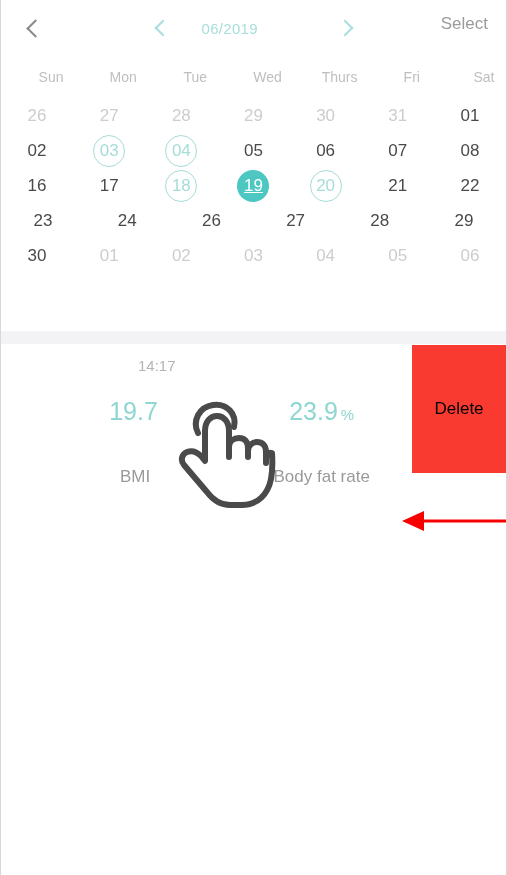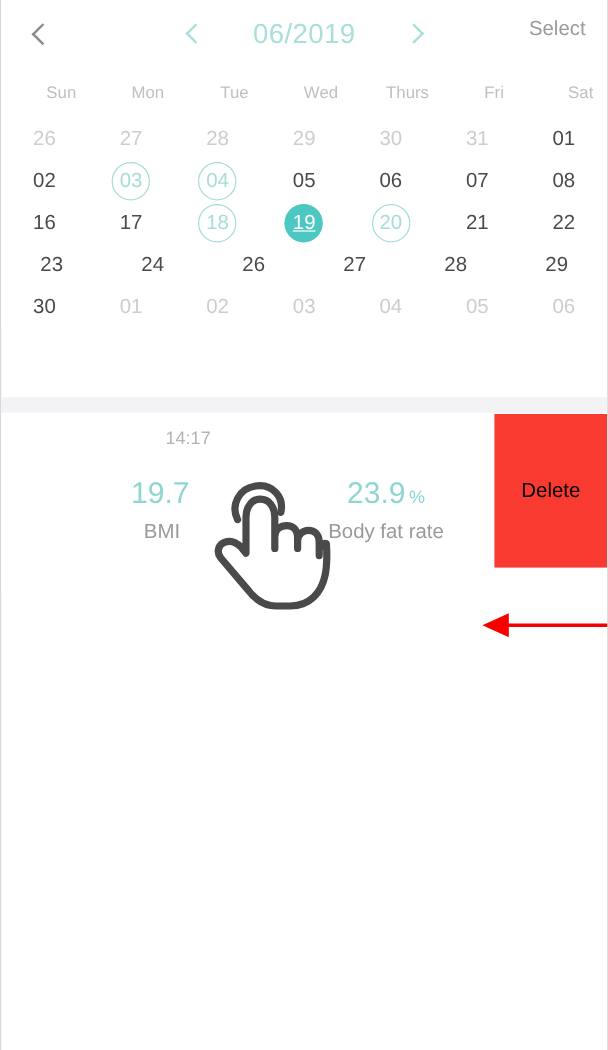--- a/index.html
+++ b/index.html
@@ -61,25 +61,25 @@
     display: flex;
     align-items: center;
     justify-content: center;
     gap: 26px;
   }
   .nav-arrow {
     width: 26px; height: 30px;
     display: flex; align-items: center; justify-content: center;
   }
   .month-label {
-    font-size: 23px;
+    font-size: 15px;
     color: #a8dedb;
     letter-spacing: 0.3px;
     min-width: 104px;
-    text-align: center;
+    text-align: left;
   }
   .select-btn {
     position: absolute;
     right: 18px; top: 14px;
     font-size: 17px;
     color: #9b9b9b;
   }
 
   
   .calendar {
@@ -177,33 +177,34 @@
     position: absolute;
     left: 0; top: 52px;
     width: 560px;
     display: flex;
   }
   .metric {
     flex: 1 1 0;
     display: flex;
     flex-direction: column;
     align-items: center;
+    gap: 11px;
   }
   .metric-value {
     font-size: 25px;
     color: #8ed6d2;
     line-height: 30px;
     white-space: nowrap;
   }
   .metric-value .unit {
     font-size: 15px;
     margin-left: 3px;
   }
   .metric-label {
-    margin-top: 3px;
+    margin-top: 26px;
     font-size: 17px;
     color: #9a9a9a;
     white-space: nowrap;
   }
 
   
   .hand-cursor {
     position: absolute;
     left: 171px; top: 391px;
     width: 104px; height: 122px;

